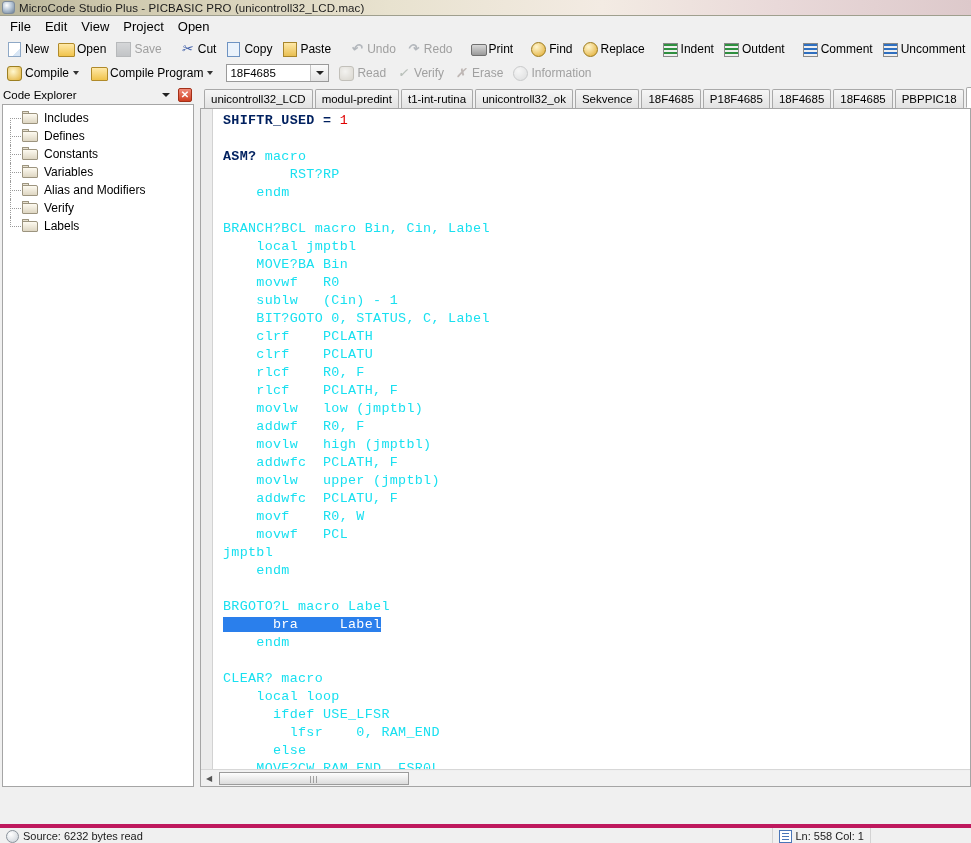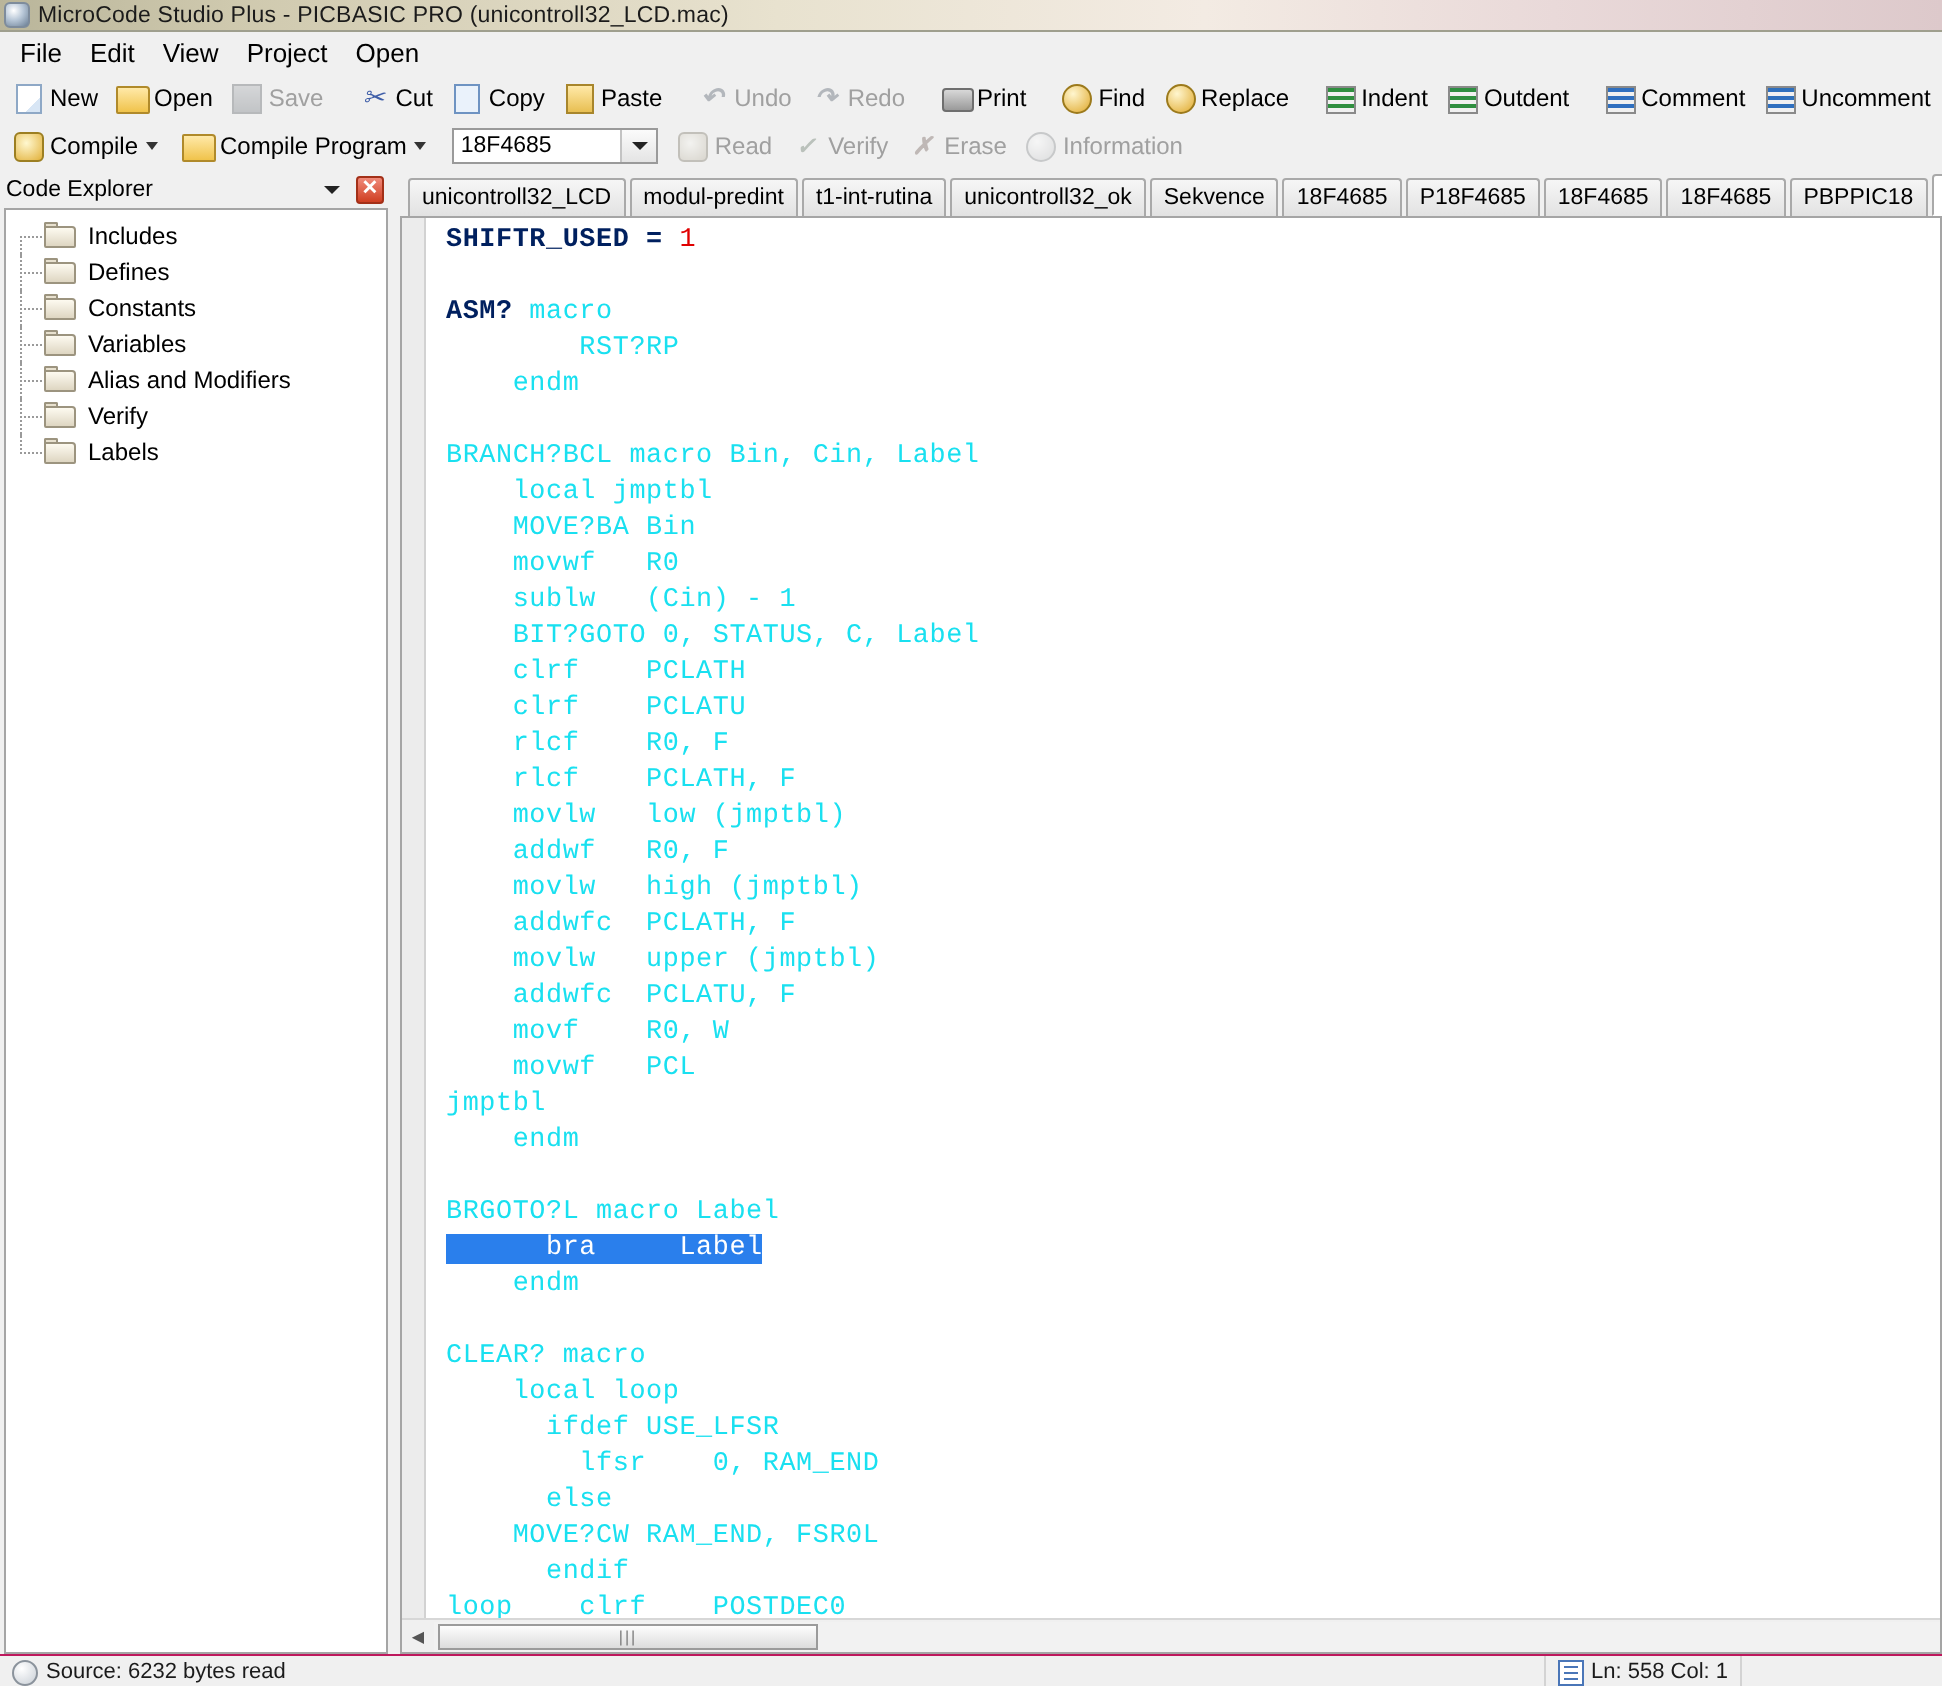--- a/index.html
+++ b/index.html
@@ -345,25 +345,26 @@
     border: 1px solid #9b9b9b;
     box-sizing: border-box;
     display: flex; align-items: center; justify-content: center;
     color: #7a7a7a; font-size: 8px; letter-spacing: 1px;
   }
 
   
   .statusbar {
     height: 15px;
     background: #f0f0f0;
-    border-top: 1px solid #be185d;
+    border-top: 4px solid #be185d;
     display: flex; align-items: center;
     font-size: 11px;
     flex: 0 0 15px;
     overflow: hidden;
+    margin-top: 37px;
   }
   .statusbar .cell {
     display: flex; align-items: center;
     gap: 4px;
     padding: 0 6px;
     height: 15px;
     border-right: 1px solid #d3d3d3;
     white-space: nowrap;
     color: #1b1b1b;
   }

